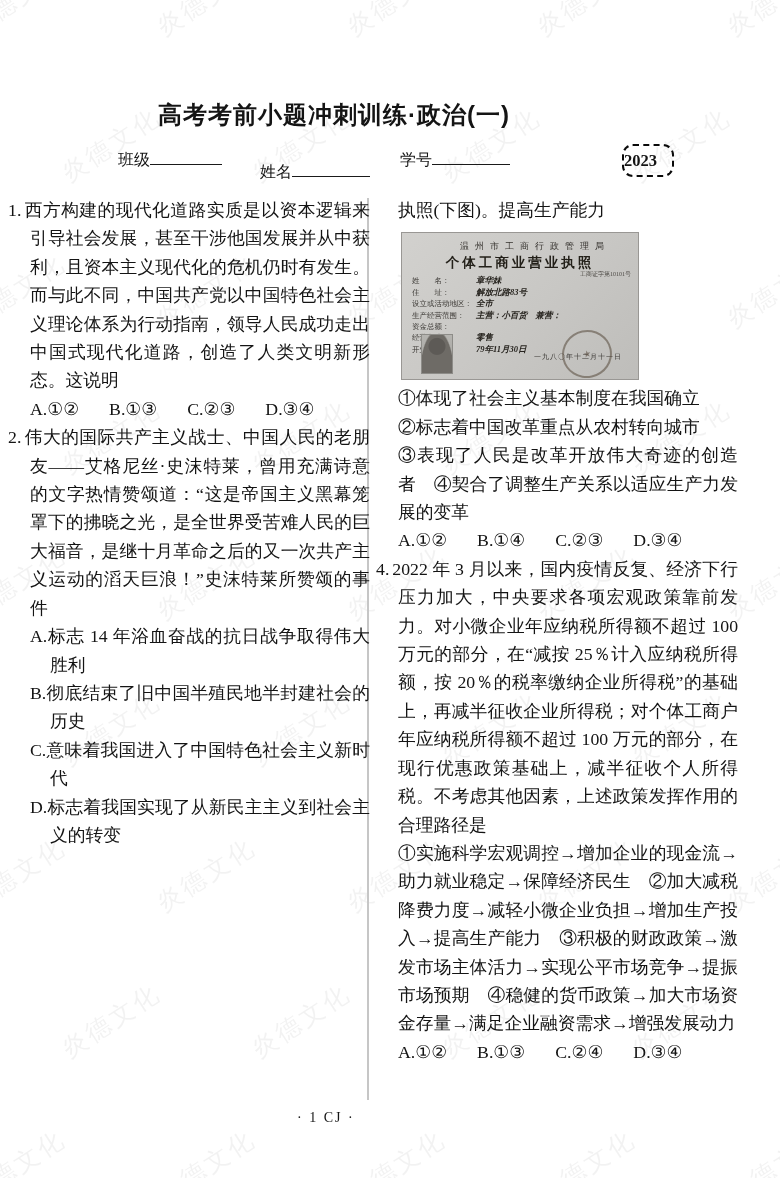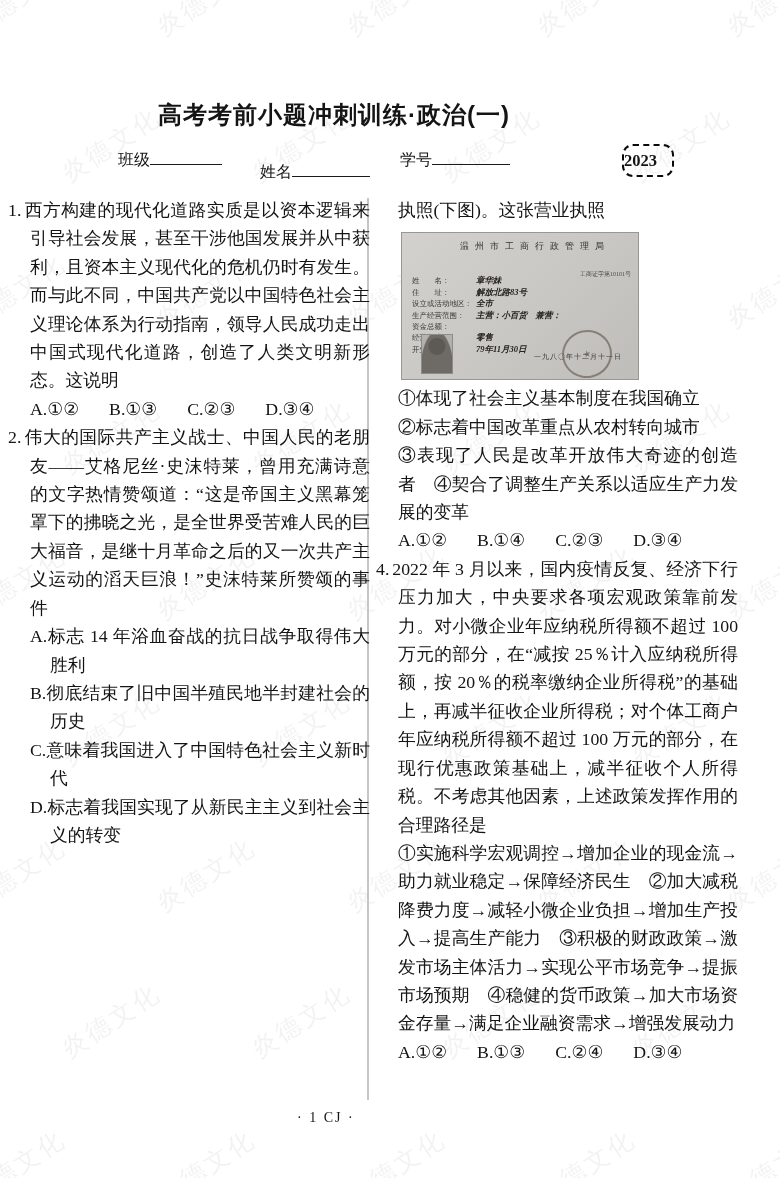--- a/index.html
+++ b/index.html
@@ -161,24 +161,25 @@
         <div class="opt">C.意味着我国进入了中国特色社会主义新时代</div>
         <div class="opt">D.标志着我国实现了从新民主主义到社会主义的转变</div>
       </div>
 
 
     </div>
 
     <div class="col colR">
 
       <div class="q">
-        <div>执照(下图)。这张营业执照</div>
+        <div>执照(下图)。提高生产能力</div>
 
         <div class="license">
           <div class="lic-agency">温州市工商行政管理局</div>
+          <div class="lic-title">个体工商业营业执照</div>
           <div class="lic-regno">工商证字第10101号</div>
           <div class="lic-rows">
             <div class="lic-row"><span class="lic-label">姓　　名：</span><span class="lic-value">章华妹</span></div>
             <div class="lic-row"><span class="lic-label">住　　址：</span><span class="lic-value">解放北路83号</span></div>
             <div class="lic-row"><span class="lic-label">设立或活动地区：</span><span class="lic-value">全市</span></div>
             <div class="lic-row"><span class="lic-label">生产经营范围：</span><span class="lic-value">主营：小百货　兼营：</span></div>
             <div class="lic-row"><span class="lic-label">资金总额：</span><span class="lic-value"></span></div>
             <div class="lic-row"><span class="lic-label">经营方式：</span><span class="lic-value">零售</span></div>
             <div class="lic-row"><span class="lic-label">开业日期：</span><span class="lic-value">79年11月30日</span></div>
           </div>

